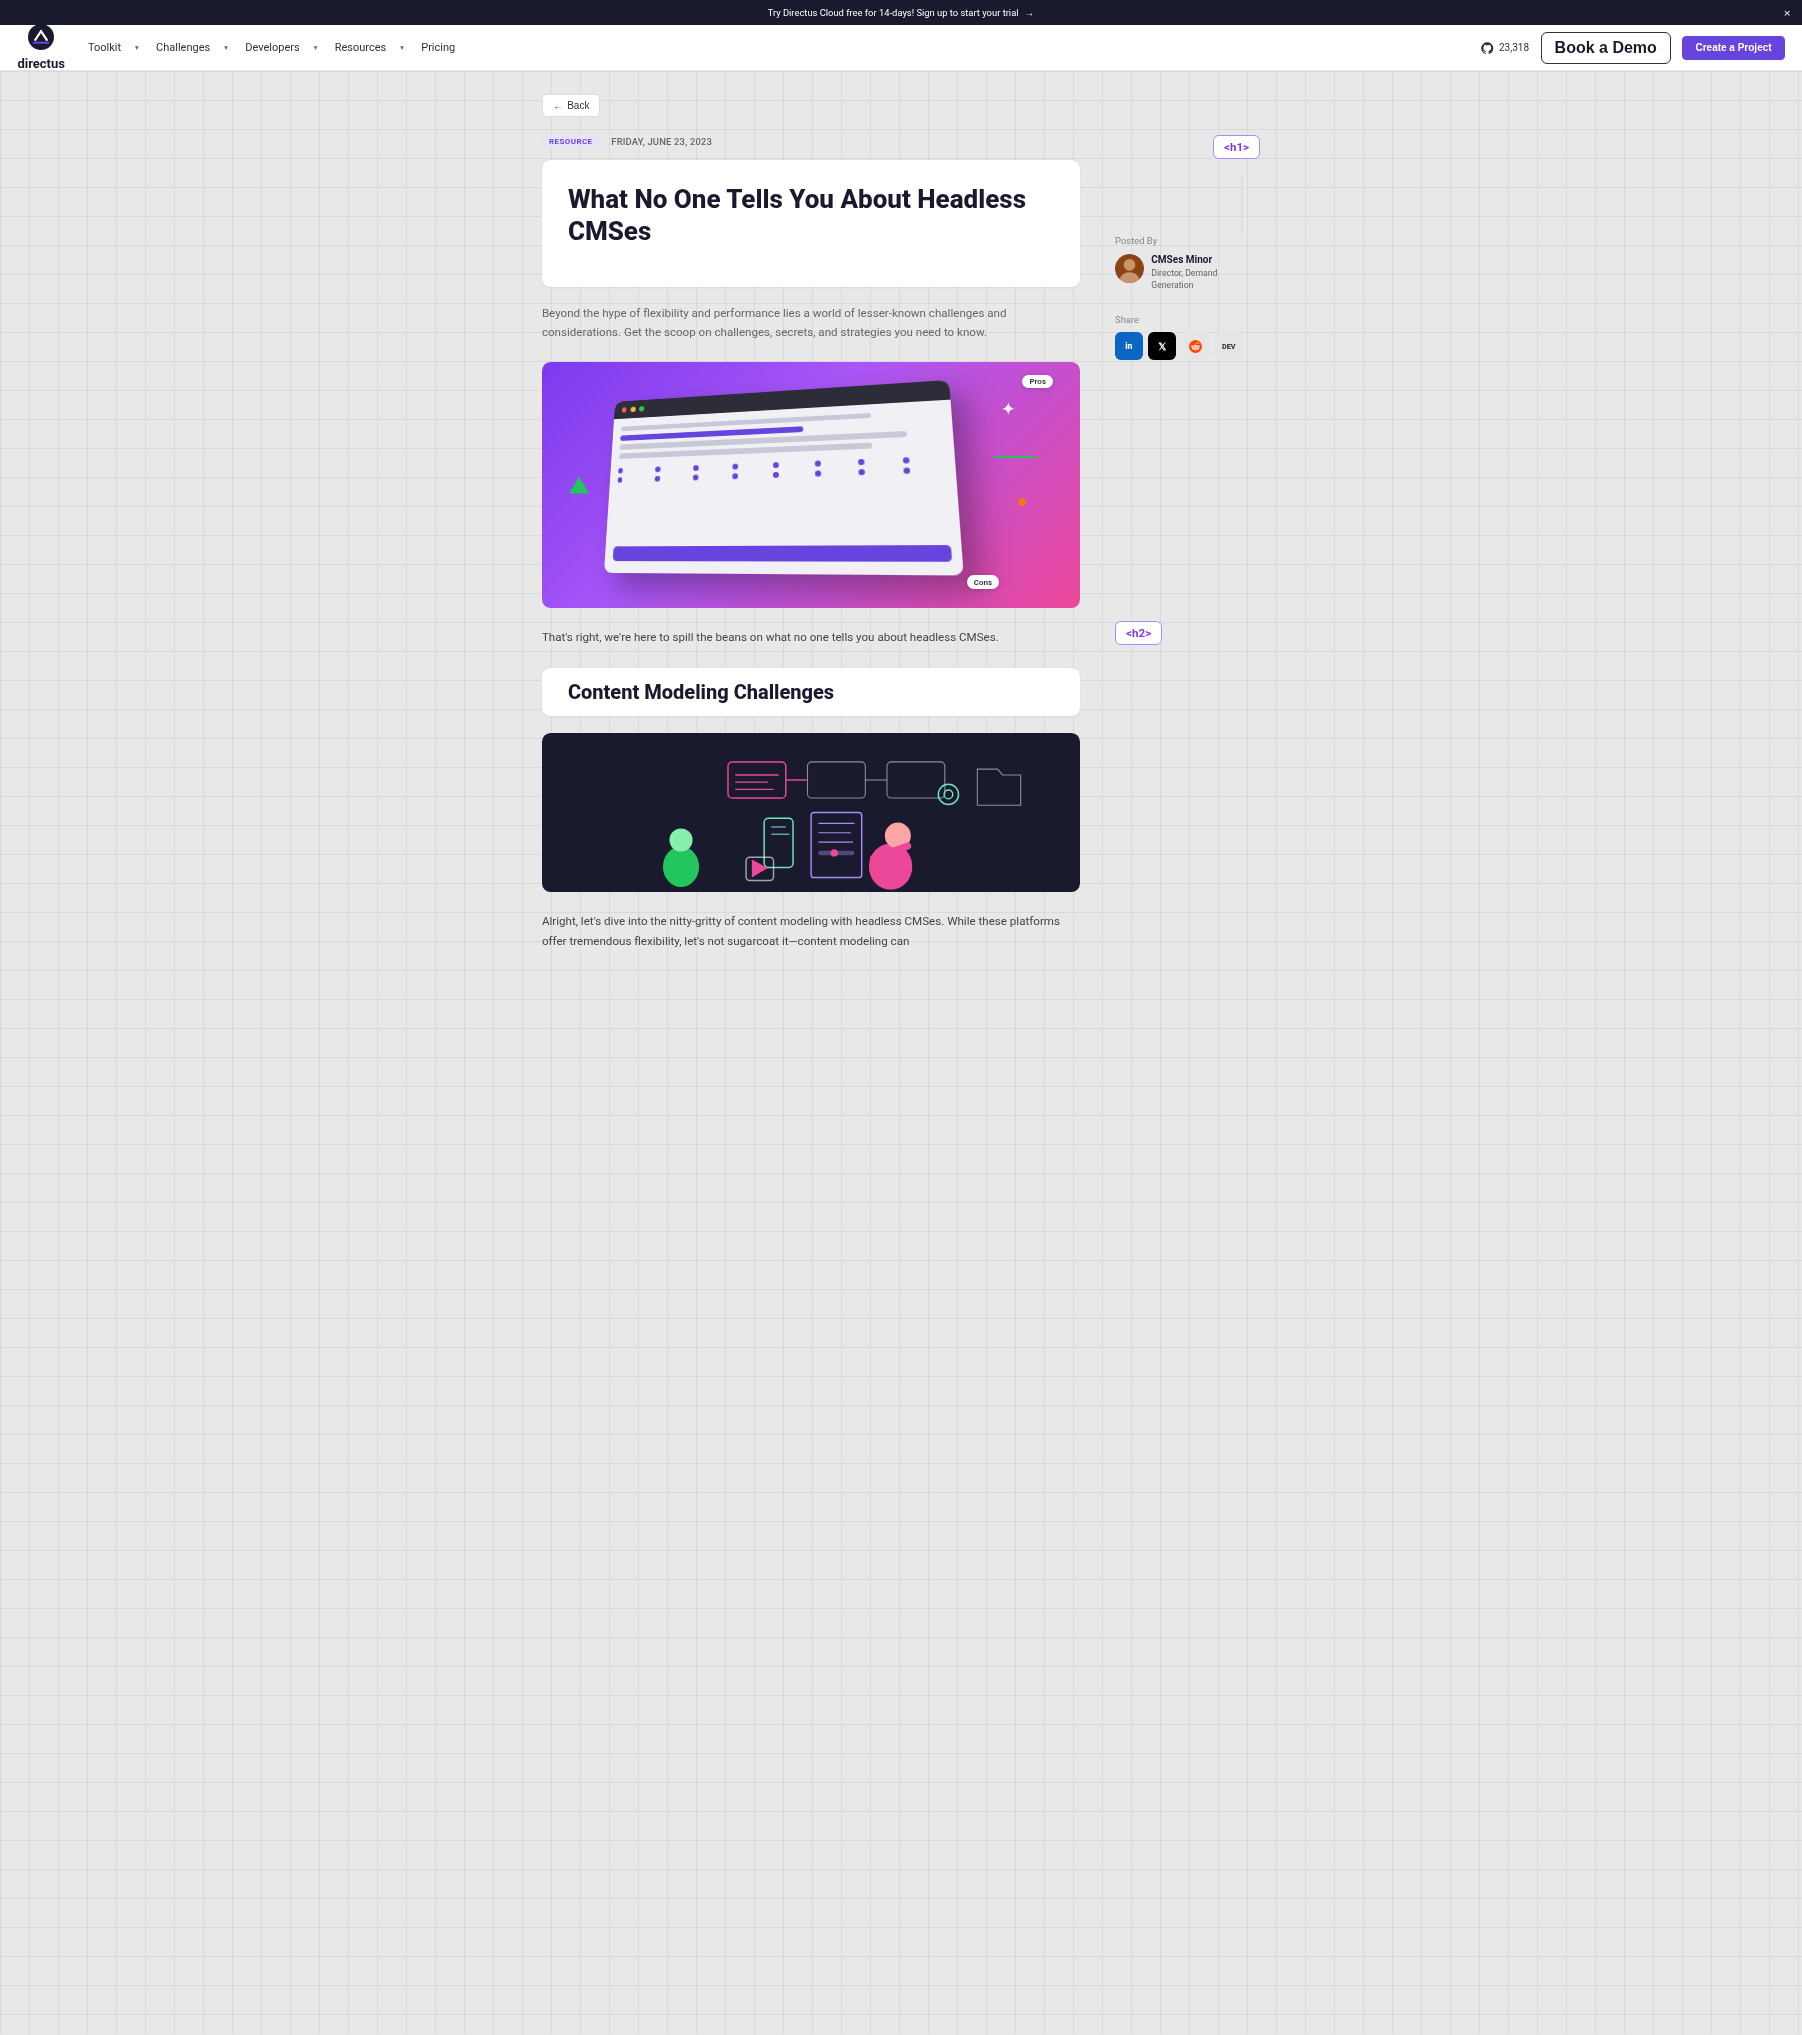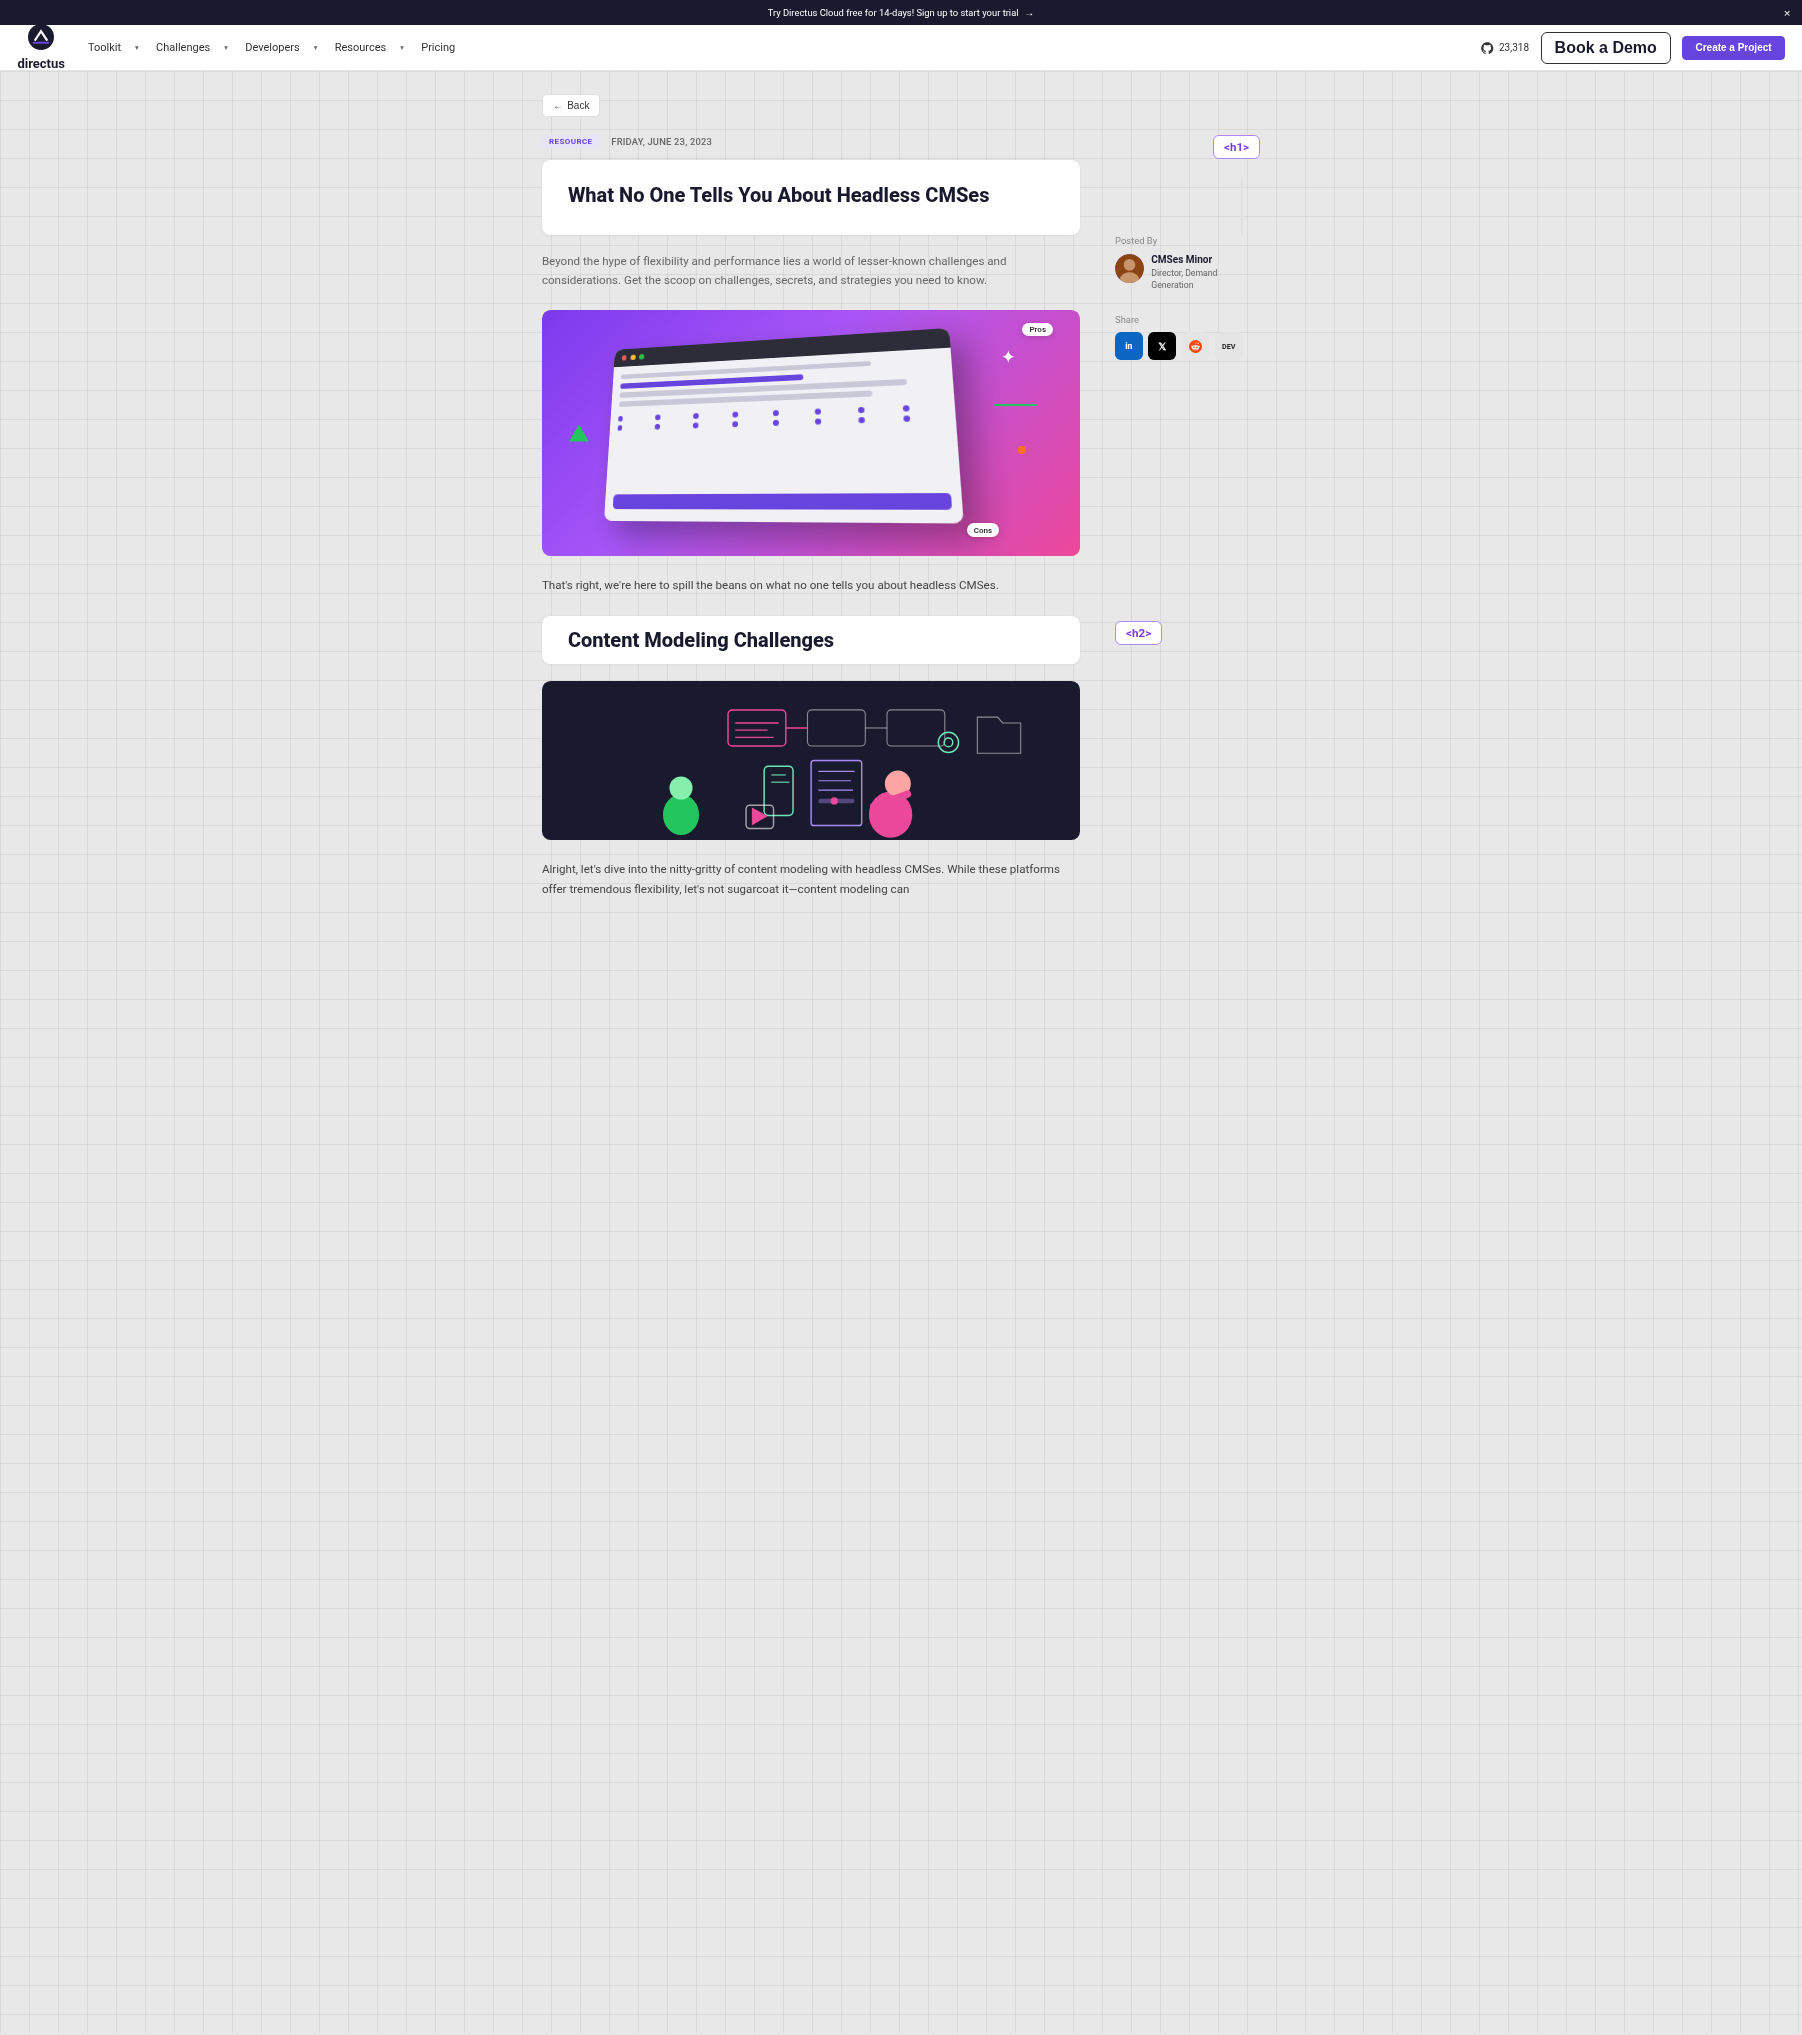--- a/index.html
+++ b/index.html
@@ -191,25 +191,25 @@
 
     
     .title-card {
       background: #fff;
       border-radius: 8.7px;
       padding: 23px 26px;
       margin-bottom: 17.4px;
       box-shadow: 0 0.7px 2.9px rgba(0,0,0,0.06);
     }
     .article-title {
-      font-size: 20px;
+      font-size: 26px;
       font-weight: 800;
       color: #1a1a2e;
       line-height: 1.25;
-      margin-bottom: 4px;
+      margin-bottom: 16px;
     }
 
     
     .article-subtitle {
       font-size: 11.6px;
       color: #666;
       line-height: 1.65;
       margin-bottom: 20px;
     }
 

